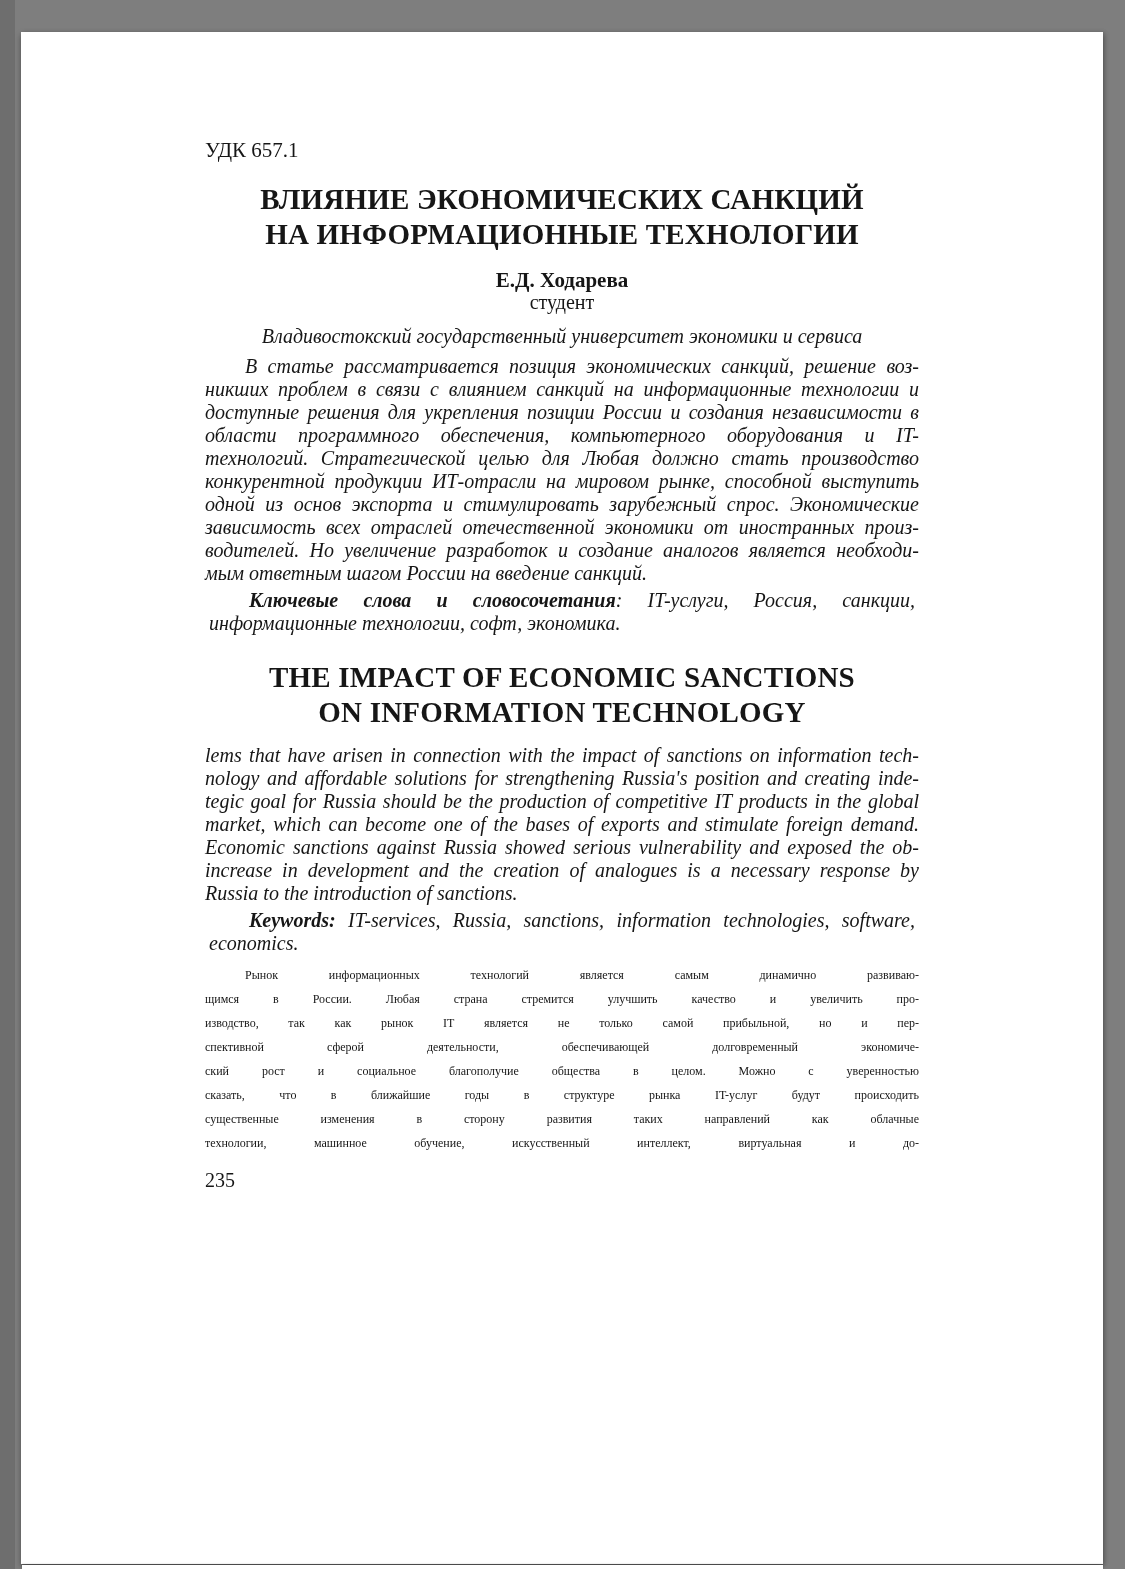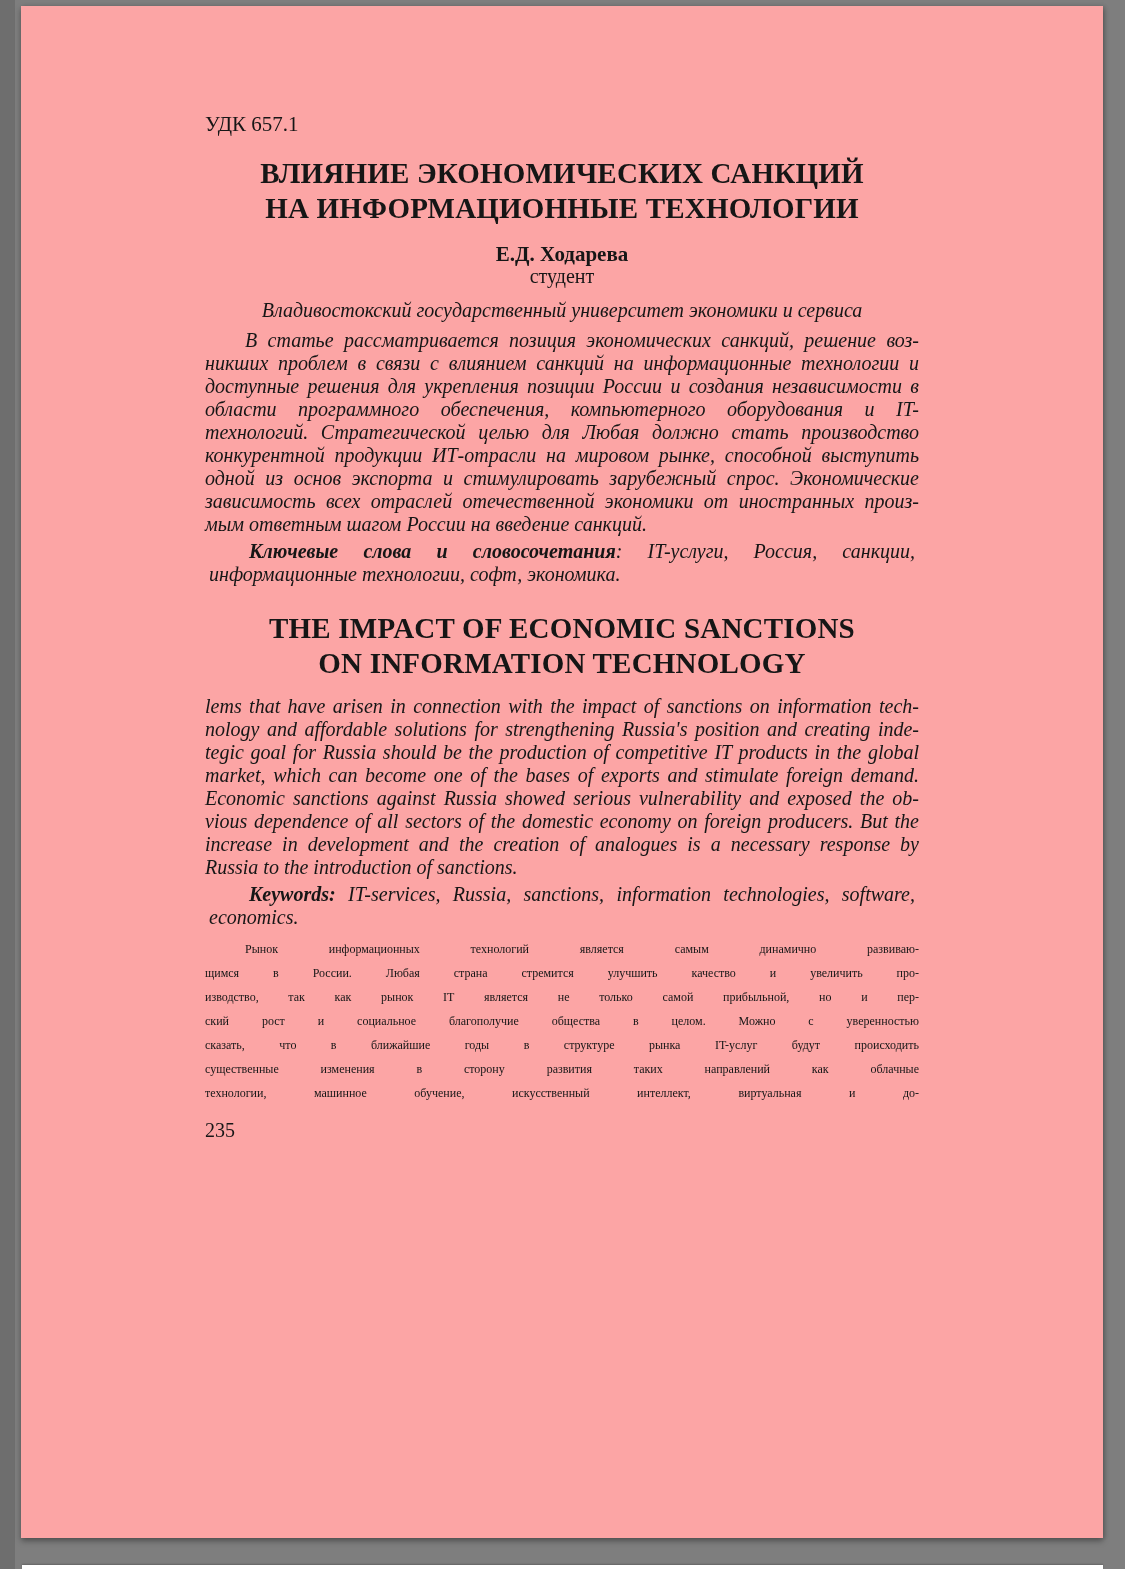--- a/index.html
+++ b/index.html
@@ -21,23 +21,23 @@
     background: #7e7e7e;
   }
   .edge-shade {
     position: absolute;
     left: 0; top: 0;
     width: 15px; height: 100%;
     background: #6e6e6e;
   }
   .page {
     position: absolute;
-    left: 21px; top: 6px;
+    left: 21px; top: 32px;
     width: 1082px; height: 1532px;
-    background: #fca5a5;
+    background: #ffffff;
     box-shadow: 0 3px 6px rgba(0,0,0,0.35), 2px 0 4px rgba(0,0,0,0.12);
   }
   .next-page {
     position: absolute;
     left: 22px; top: 1565px;
     width: 1081px; height: 4px;
     background: #ffffff;
     box-shadow: 0 -1px 2px rgba(0,0,0,0.2);
   }
   .content {
@@ -136,47 +136,48 @@
 
       <div class="abstract abstract-ru">
           <div class="pline first">В статье рассматривается позиция экономических санкций, решение воз-</div>
           <div class="pline">никших проблем в связи с влиянием санкций на информационные технологии и</div>
           <div class="pline">доступные решения для укрепления позиции России и создания независимости в</div>
           <div class="pline">области программного обеспечения, компьютерного оборудования и IT-</div>
           <div class="pline">технологий. Стратегической целью для Любая должно стать производство</div>
           <div class="pline">конкурентной продукции ИТ-отрасли на мировом рынке, способной выступить</div>
           <div class="pline">одной из основ экспорта и стимулировать зарубежный спрос. Экономические</div>
           <div class="pline">зависимость всех отраслей отечественной экономики от иностранных произ-</div>
+          <div class="pline">водителей. Но увеличение разработок и создание аналогов является необходи-</div>
           <div class="pline last">мым ответным шагом России на введение санкций.</div>
         </div>
 
       <p class="kw"><span class="lead">Ключевые слова и словосочетания</span><span>: IT-услуги, Россия, санкции, информационные технологии, софт, экономика.</span></p>
 
       <div class="title title-en">
         <div>THE IMPACT OF ECONOMIC SANCTIONS</div>
         <div>ON INFORMATION TECHNOLOGY</div>
       </div>
 
       <div class="abstract abstract-en">
           <div class="pline">lems that have arisen in connection with the impact of sanctions on information tech-</div>
           <div class="pline">nology and affordable solutions for strengthening Russia's position and creating inde-</div>
           <div class="pline">tegic goal for Russia should be the production of competitive IT products in the global</div>
           <div class="pline">market, which can become one of the bases of exports and stimulate foreign demand.</div>
           <div class="pline">Economic sanctions against Russia showed serious vulnerability and exposed the ob-</div>
-          <div class="pline">vious dependence of all sectors of the domestic economy on foreign producers. But the</div>
           <div class="pline">increase in development and the creation of analogues is a necessary response by</div>
           <div class="pline last">Russia to the introduction of sanctions.</div>
         </div>
 
       <p class="kw"><span class="lead">Keywords:</span><span> IT-services, Russia, sanctions, information technologies, software, economics.</span></p>
 
       <div class="bodytext">
           <div class="pline first">Рынок информационных технологий является самым динамично развиваю-</div>
           <div class="pline">щимся в России. Любая страна стремится улучшить качество и увеличить про-</div>
           <div class="pline">изводство, так как рынок IT является не только самой прибыльной, но и пер-</div>
+          <div class="pline">спективной сферой деятельности, обеспечивающей долговременный экономиче-</div>
           <div class="pline">ский рост и социальное благополучие общества в целом. Можно с уверенностью</div>
           <div class="pline">сказать, что в ближайшие годы в структуре рынка IT-услуг будут происходить</div>
           <div class="pline">существенные изменения в сторону развития таких направлений как облачные</div>
           <div class="pline">технологии, машинное обучение, искусственный интеллект, виртуальная и до-</div>
         </div>
 
       <div class="page-number">235</div>
 
     </div>
   </div>

